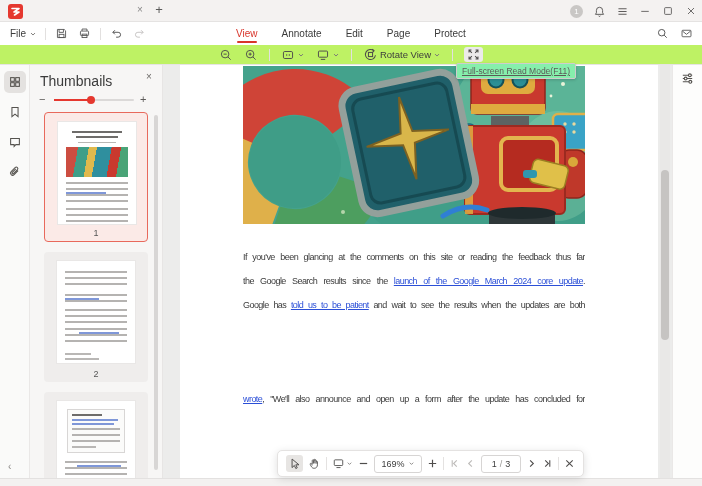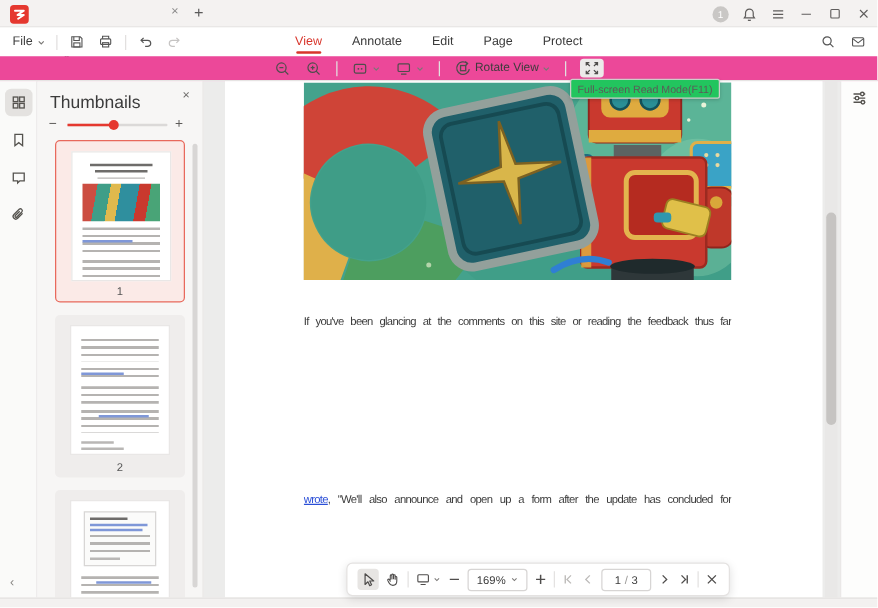--- a/index.html
+++ b/index.html
@@ -24,25 +24,25 @@
   .vsep { width:1px; height:12px; background:#e2e0df; }
   .mico { width:15px; height:15px; color:#555; display:flex; align-items:center; justify-content:center; cursor:pointer; }
   .mico.disabled { color:#c6c4c3; }
   .ribbon { position:absolute; left:0; top:0; width:702px; height:23px; display:flex; align-items:center; justify-content:center; gap:24px; }
   .rtab { font-size:10px; color:#3a3a3a; cursor:pointer; position:relative; padding:4px 0 5px; }
   .rtab.active { color:#d8352b; }
   .rtab.active::after { content:""; position:absolute; left:1px; right:1px; bottom:1px; height:2px; background:#d8352b; border-radius:1px; }
   .mb-right { position:absolute; right:8px; top:0; height:23px; display:flex; align-items:center; gap:9px; }
 
   
-  .toolbar { position:absolute; left:0; top:45px; width:702px; height:20px; background:#ec4899; border-bottom:1px solid #e6e4e3; display:flex; align-items:center; justify-content:center; gap:11px; }
+  .toolbar { position:absolute; left:0; top:45px; width:702px; height:20px; background:#bef264; border-bottom:1px solid #e6e4e3; display:flex; align-items:center; justify-content:center; gap:11px; }
   .tico { color:#4f4d4c; display:flex; align-items:center; gap:2px; cursor:pointer; }
   .tlabel { font-size:9.5px; color:#3d3d3d; }
   .fullscreen-btn { background:#eceaea; border-radius:3px; padding:1px 3px; }
-  .tooltip { position:absolute; left:456px; top:63px; background:#22c55e; border:1px solid #cfcdcc; border-radius:2px; box-shadow:0 1px 3px rgba(0,0,0,.18); font-size:8.5px; color:#5c5a58; padding:2px 5px; white-space:nowrap; z-index:60; }
+  .tooltip { position:absolute; left:456px; top:63px; background:#86efac; border:1px solid #cfcdcc; border-radius:2px; box-shadow:0 1px 3px rgba(0,0,0,.18); font-size:8.5px; color:#5c5a58; padding:2px 5px; white-space:nowrap; z-index:60;text-decoration:underline; }
 
   
   .rail { position:absolute; left:0; top:65px; width:30px; height:413px; background:#fafaf9; border-right:1px solid #eae8e7; }
   .rail-btn { position:absolute; left:4px; width:22px; height:22px; border-radius:5px; display:flex; align-items:center; justify-content:center; color:#55534f; cursor:pointer; }
   .rail-btn.active { background:#e4e2e0; }
   .rail-collapse { position:absolute; left:8px; bottom:6px; color:#8a8886; font-size:10px; cursor:pointer; }
 
   .panel { position:absolute; left:30px; top:65px; width:133px; height:413px; background:#f7f6f5; border-right:1px solid #e7e5e4; overflow:hidden; }
   .panel-title { position:absolute; left:10px; top:8px; font-size:14px; color:#3b3b3b;text-align:right; }
   .panel-close { position:absolute; left:113px; top:6px; width:12px; height:12px; color:#6e6c6a; font-size:10px; line-height:12px; text-align:center; cursor:pointer; }
@@ -395,20 +395,22 @@
             <rect x="118" y="24" width="96" height="106" rx="10" fill="none" stroke="#164a52" stroke-width="3"></rect>
             <path d="M166 30 172 66 208 72 172 78 166 114 160 78 124 72 160 66 Z" fill="#d9b64a" stroke="#7c6122" stroke-width="2"></path>
           </g>
 
           <path d="M350 58h0M344 52l6 6m0-6l-6 6" stroke="#fff" stroke-width="1.5"></path>
         </g>
       </svg>
 
       <div class="article" style="top:180px">
         <div class="jline">If you've been glancing at the comments on this site or reading the feedback thus far</div>
+        <div class="jline"><span>the Google Search results since the </span><span class="doclink">launch of the Google March 2024 core update</span><span>.</span></div>
+        <div class="jline"><span>Google has </span><span class="doclink">told us to be patient</span><span> and wait to see the results when the updates are both</span></div>
       </div>
 
       <div class="article" style="top:322px">
         <div class="jline"><span class="doclink">wrote</span><span>, "We'll also announce and open up a form after the update has concluded for</span></div>
       </div>
     </div>
 
     <div class="doc-scroll-track"></div>
     <div class="doc-scroll-thumb"></div>
   </div>

